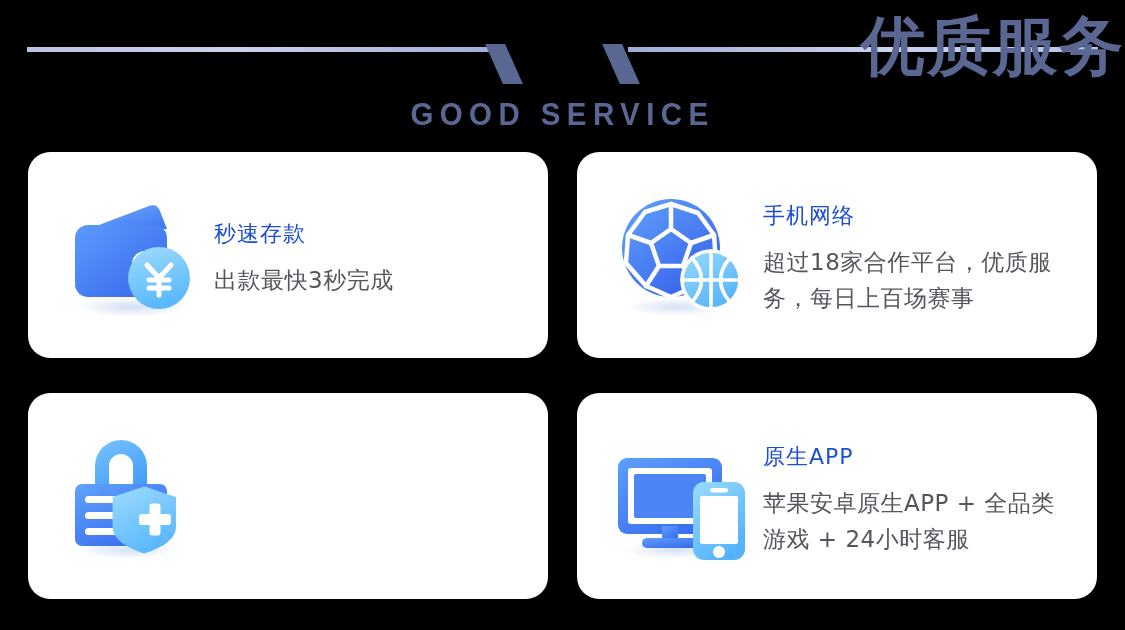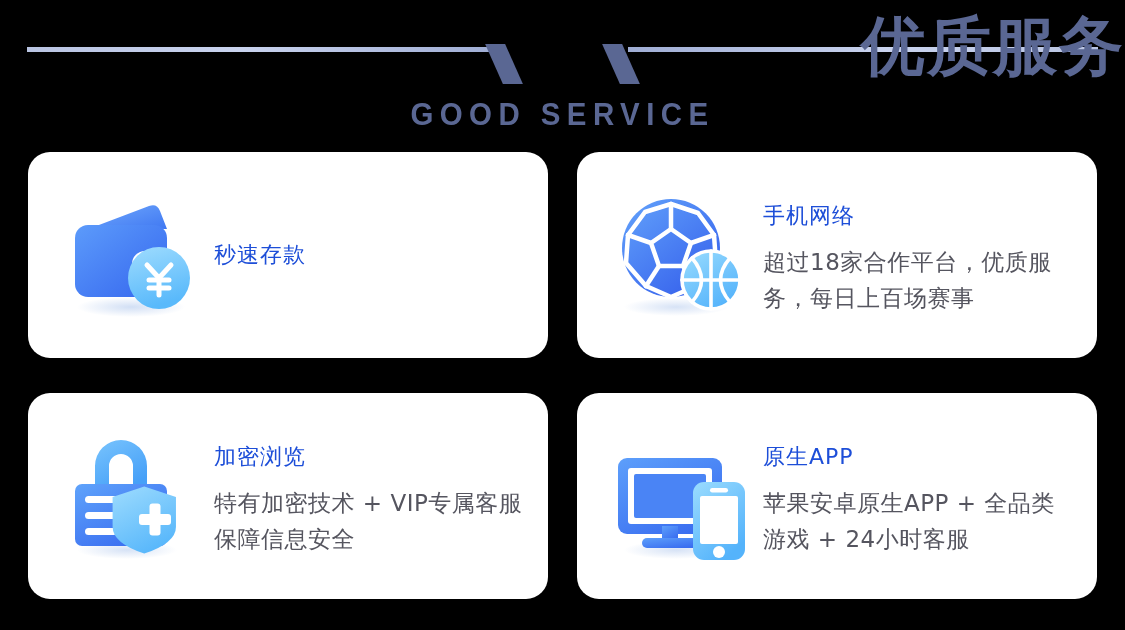--- a/index.html
+++ b/index.html
@@ -126,20 +126,21 @@
             <path d="M86 80 L98 93"></path>
             <path d="M110 80 L98 93"></path>
             <path d="M98 93 L98 110"></path>
             <path d="M88 95 L108 95"></path>
             <path d="M88 103 L108 103"></path>
           </g>
         </svg>
       </div>
       <div class="card-text">
         <div class="card-title">秒速存款</div>
+        <div class="card-sub">出款最快3秒完成</div>
       </div>
     </div>
 
     <div class="card">
       <div class="icon-wrap">
         <svg width="140" height="140" viewBox="0 0 140 140">
           <defs>
             <linearGradient id="sb" x1="0" y1="0" x2="0.8" y2="1">
               <stop offset="0%" stop-color="#63a3fb"></stop>
                 <stop offset="100%" stop-color="#3560ec"></stop>
@@ -213,24 +214,20 @@
             <rect x="24" y="86" width="32" height="7" rx="3.5"></rect>
             <rect x="24" y="102" width="32" height="7" rx="3.5"></rect>
           </g>
           <path d="M89 61 L122 72 L122 103 Q122 120 89 131 Q56 120 56 103 L56 72 Z" fill="url(#lsh2)" transform="translate(-6,-2) scale(0.96) translate(4,4)"></path>
           <g fill="#ffffff">
             <rect x="78" y="88" width="32" height="11" rx="3"></rect>
             <rect x="88.5" y="77.5" width="11" height="32" rx="3"></rect>
           </g>
         </svg>
       </div>
-      <div class="card-text">
-        <div class="card-title">加密浏览</div>
-        <div class="card-sub">特有加密技术 + VIP专属客服保障信息安全</div>
-      </div>
     </div>
 
     <div class="card">
       <div class="icon-wrap">
         <svg width="145" height="140" viewBox="0 0 145 140">
           <defs>
             <linearGradient id="mg" x1="0" y1="0" x2="0.7" y2="1">
               <stop offset="0%" stop-color="#5d9ffb"></stop>
                 <stop offset="100%" stop-color="#3a6ef0"></stop>
             </linearGradient>

